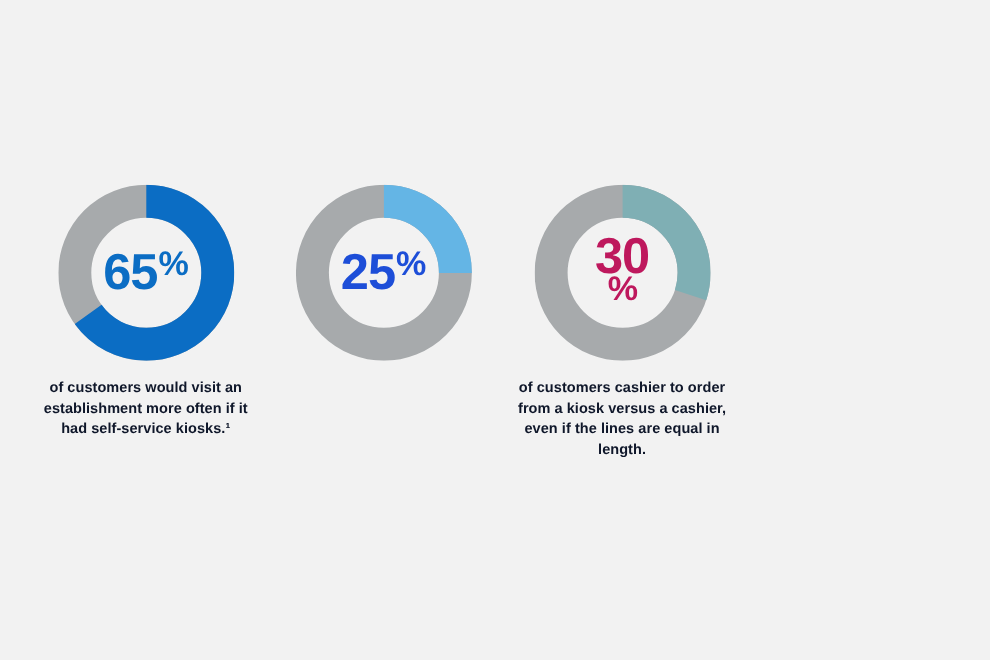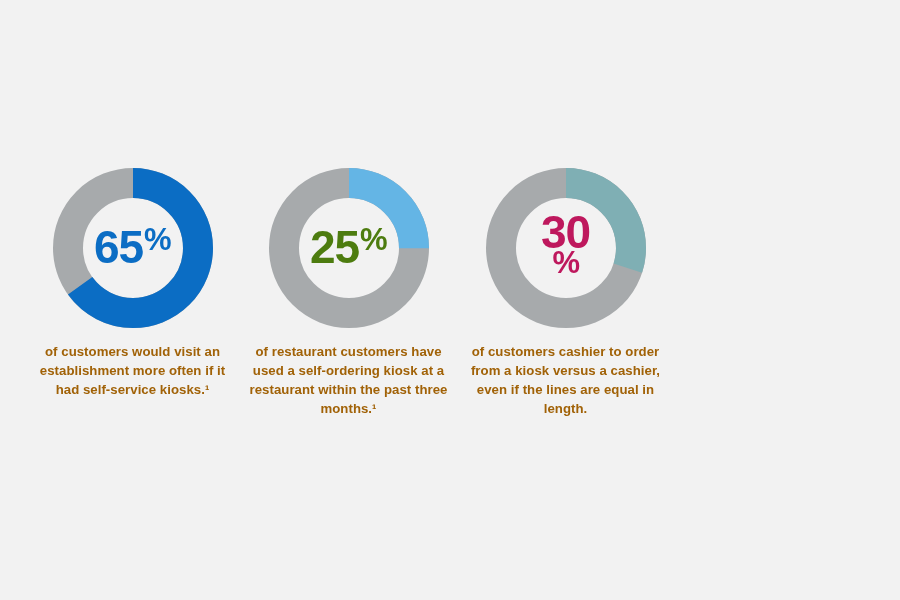--- a/index.html
+++ b/index.html
@@ -82,21 +82,21 @@
     margin-left: 1px;
   }
 
   .caption {
     margin-top: 14px;
     width: 205px;
     text-align: center;
     font-size: 13.2px;
     font-weight: bold;
     line-height: 1.44;
-    color: #a16207;
+    color: #0f172a;
     letter-spacing: 0.05px;
   }
 
   .icon-circle-wrap {
     width: 160px;
     height: 160px;
     position: relative;
   }
 
   .icon-circle-svg {
@@ -136,26 +136,25 @@
       </div>
       <div class="caption">of customers would visit an establishment more often if it had self-service kiosks.¹</div>
     </div>
 
     <div class="stat-item item-1">
       <div class="donut-wrap">
         <svg class="donut-svg" viewBox="0 0 160 160">
           <circle cx="80" cy="80" r="65" fill="none" stroke="#a7aaac" stroke-width="30"></circle>
           <circle cx="80" cy="80" r="65" fill="none" stroke="#64b5e5" stroke-width="30" stroke-dasharray="102.10 306.31" stroke-dashoffset="0" transform="rotate(-90 80 80)"></circle>
         </svg>
-        <div class="donut-value" style="color:#4d7c0f;">
+        <div class="donut-value" style="color:#1d4ed8;">
           <span>25</span>
             <span class="pct-sign">%</span>
         </div>
       </div>
-      <div class="caption">of restaurant customers have used a self-ordering kiosk at a restaurant within the past three months.¹</div>
     </div>
 
     <div class="stat-item item-2">
       <div class="donut-wrap">
         <svg class="donut-svg" viewBox="0 0 160 160">
           <circle cx="80" cy="80" r="65" fill="none" stroke="#a7aaac" stroke-width="30"></circle>
           <circle cx="80" cy="80" r="65" fill="none" stroke="#7fafb4" stroke-width="30" stroke-dasharray="122.52 285.88" stroke-dashoffset="0" transform="rotate(-90 80 80)"></circle>
         </svg>
         <div class="donut-value" style="color:#be185d;flex-direction:column;">
           <span>30</span>

